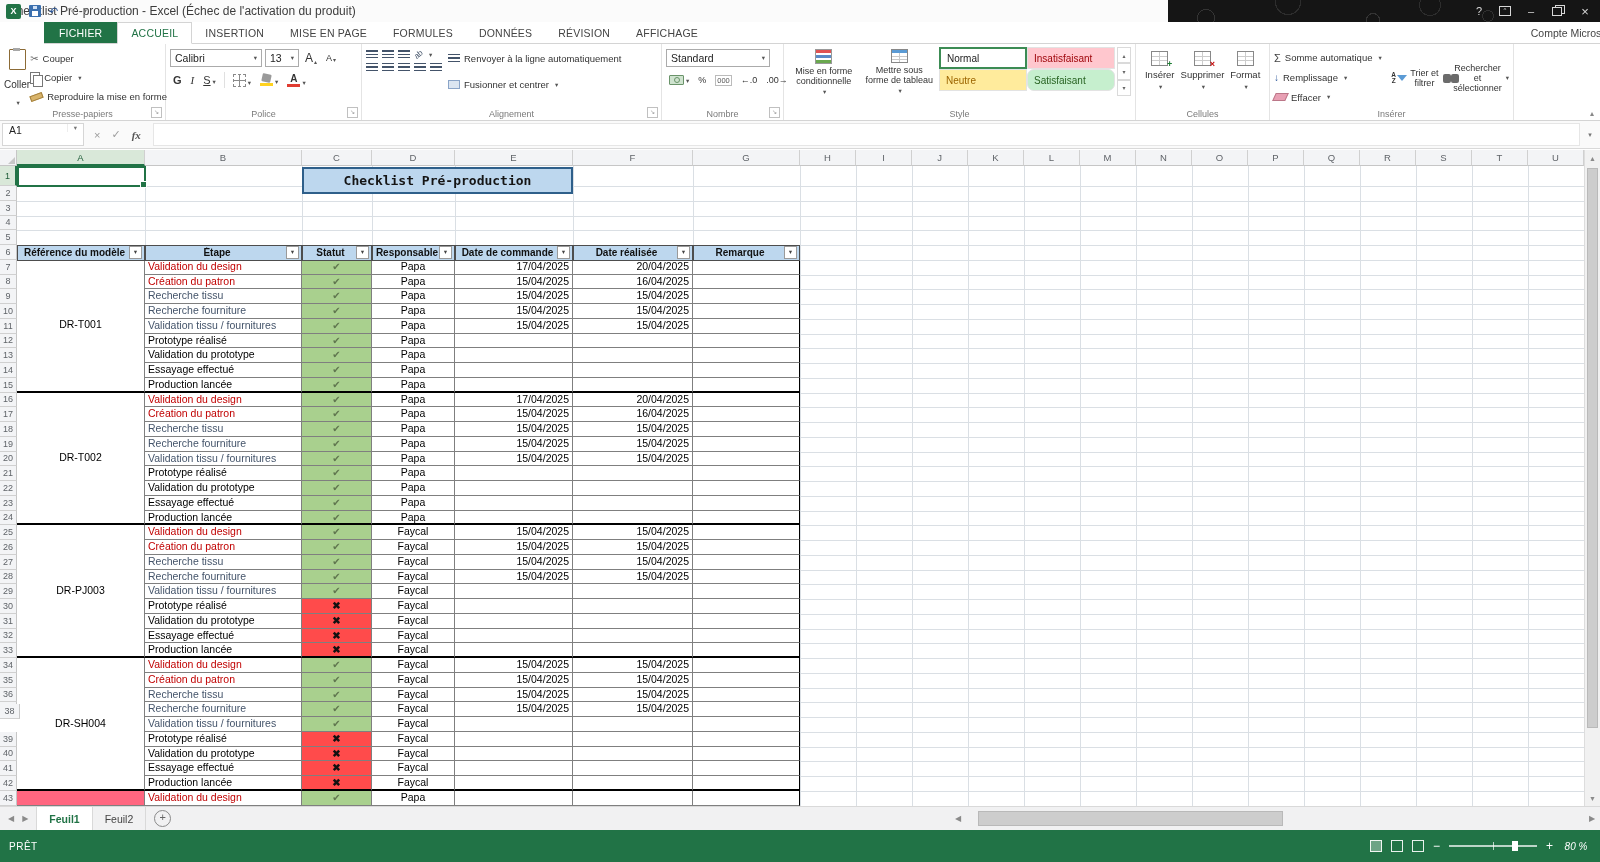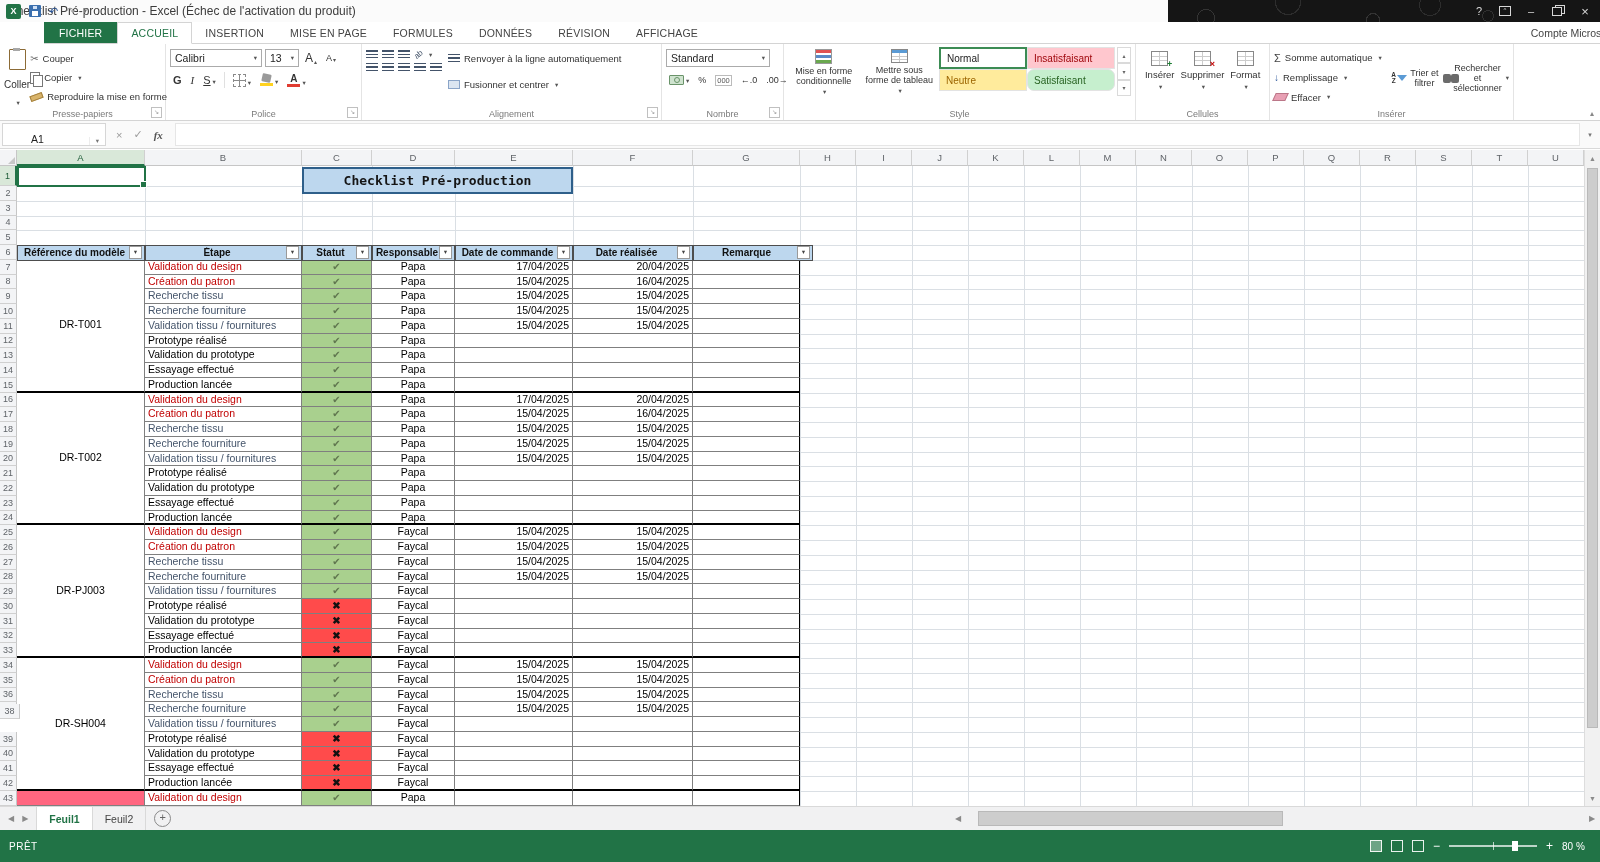--- a/index.html
+++ b/index.html
@@ -120,21 +120,21 @@
   .azf{display:flex;align-items:center;gap:1px;}
   .az{font-size:6.5px;line-height:6px;color:#333;font-weight:bold;display:flex;flex-direction:column;}
   .i-funnel{width:0;height:0;border-left:5px solid transparent;border-right:5px solid transparent;border-top:6px solid #5b9bd5;}
   .i-bino{position:relative;width:15px;height:9px;}
   .i-bino::before,.i-bino::after{content:'';position:absolute;top:0;width:8px;height:9px;background:#6b6b6b;border-radius:2px;}
   .i-bino::before{left:0;} .i-bino::after{right:0;}
   .rb-collapse{position:absolute;right:6px;bottom:2px;color:#888;font-size:8px;}
 
   
   .fbar{position:absolute;top:121px;left:0;width:1600px;height:28px;background:#FAFAFA;border-bottom:1px solid #D9D9D9;display:flex;align-items:center;box-sizing:border-box;}
-  .namebox{width:80px;height:21px;border:1px solid #D6D6D6;margin-left:2px;background:#fff;display:flex;align-items:flex-end;font-size:10.5px;color:#222;padding-left:22px;}
+  .namebox{width:80px;height:21px;border:1px solid #D6D6D6;margin-left:2px;background:#fff;display:flex;align-items:flex-start;font-size:10.5px;color:#222;}
   .namebox .nv{flex:1;padding-left:6px;}
   .namebox .nbdd{width:15px;text-align:center;color:#777;font-size:6.5px;border-left:1px solid #EDEDED;}
   .fx-btns{display:flex;gap:11px;margin:0 12px 0 10px;color:#9b9b9b;font-size:11px;align-items:center;}
   .fx-btns .fx{font-family:"Liberation Serif",serif;font-style:italic;font-weight:bold;color:#555;}
   .f-input{flex:1;height:21px;border:1px solid #E6E6E6;background:#fff;}
   .f-exp{width:20px;text-align:center;color:#777;font-size:7px;}
 
   
   .grid{position:absolute;top:150px;left:0;width:1584px;height:656px;background:#fff;overflow:hidden;}
   .corner{position:absolute;top:0;left:0;width:17px;height:16px;background:#F3F4F6;border-right:1px solid #C6C6C6;border-bottom:1px solid #C6C6C6;box-sizing:border-box;z-index:5;}
@@ -186,21 +186,21 @@
   
   .statusbar{position:absolute;top:830px;left:0;width:1600px;height:32px;background:#217346;color:#fff;display:flex;align-items:center;font-size:10px;}
   .sb-mode{margin-left:9px;letter-spacing:.5px;}
   .sb-right{margin-left:auto;display:flex;align-items:center;gap:9px;padding-right:10px;}
   .vb{width:12px;height:12px;border:1px solid rgba(255,255,255,.9);box-sizing:border-box;}
   .vb.active{background:rgba(255,255,255,.35);}
   .zoom-sign{font-size:12px;line-height:12px;}
   .zs-track{width:88px;height:2px;background:rgba(255,255,255,.7);position:relative;}
   .zs-track::before{content:'';position:absolute;left:50%;top:-3px;width:1px;height:8px;background:rgba(255,255,255,.7);}
   .zs-thumb{position:absolute;left:72%;top:-4px;width:6px;height:10px;background:#fff;}
-  .zoom-label{min-width:28px;text-align:left;}
+  .zoom-label{min-width:28px;text-align:center;font-style:italic;}
 </style>
 </head>
 <body>
 
 <div class="app">
 
   <div class="titlebar">
     <div class="qa">
       <span class="appicon">X</span>
       <span class="i-save"></span>
@@ -636,21 +636,21 @@
           <div class="fbtn">▼</div>
         </div>
         <div class="th" style="left: 455px; top: 79px; width: 118px; height: 15.75px;">
           <div class="thl">Date de commande</div>
           <div class="fbtn">▼</div>
         </div>
         <div class="th" style="left: 573px; top: 79px; width: 120px; height: 15.75px;">
           <div class="thl">Date réalisée</div>
           <div class="fbtn">▼</div>
         </div>
-        <div class="th" style="left: 693px; top: 79px; width: 120px; height: 15.75px;">
+        <div class="th" style="left: 693px; top: 79px; width: 107px; height: 15.75px;">
           <div class="thl">Remarque</div>
           <div class="fbtn">▼</div>
         </div>
         <div class="tc ref" style="left: 17px; top: 93.75px; width: 128px; height: 132.75px;">DR-T001</div>
         <div class="tc step c-red" style="left: 145px; top: 93.75px; width: 157px; height: 14.75px;">Validation du design</div>
         <div class="tc st ok" style="left: 302px; top: 93.75px; width: 70px; height: 14.75px;">✔</div>
         <div class="tc resp" style="left: 372px; top: 93.75px; width: 83px; height: 14.75px;">Papa</div>
         <div class="tc date" style="left: 455px; top: 93.75px; width: 118px; height: 14.75px;">17/04/2025</div>
         <div class="tc date" style="left: 573px; top: 93.75px; width: 120px; height: 14.75px;">20/04/2025</div>
         <div class="tc rem" style="left: 693px; top: 93.75px; width: 107px; height: 14.75px;"></div>

